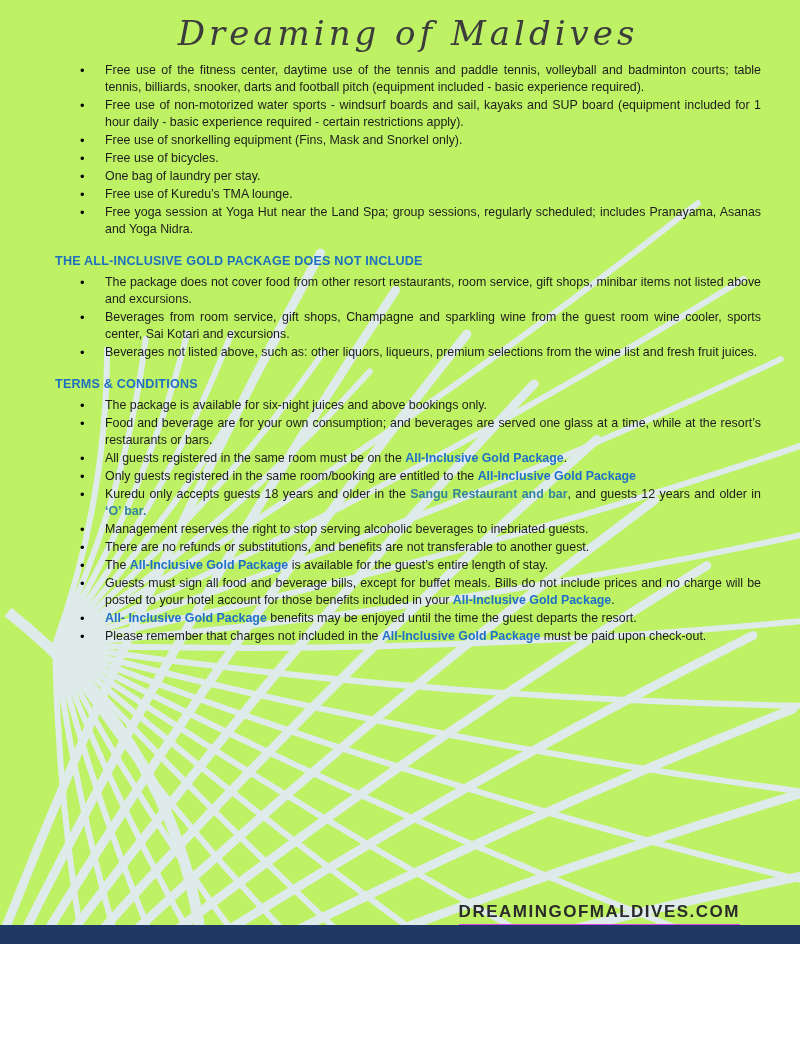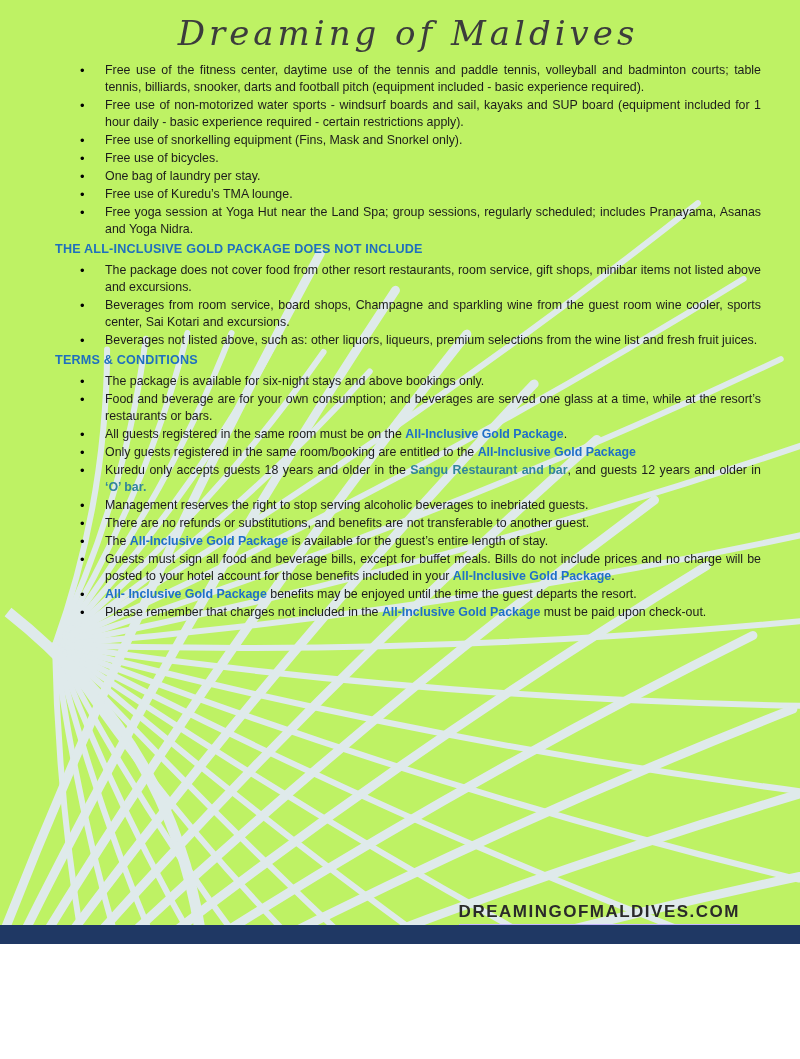--- a/index.html
+++ b/index.html
@@ -48,29 +48,29 @@
     font-size:13px;color:#000;
   }
   .bd{font-weight:400;}
   .blue{font-weight:700;color:var(--link-blue);}
   .teal{font-weight:700;color:var(--teal);}
   .sec-h{
     font-weight:700;
     color:var(--heading-blue);
     font-size:12.6px;
     letter-spacing:0.2px;
-    margin:4px 0 6px 0;
+    margin:16px 0 6px 0;
   }
   .site{
     position:absolute;z-index:2;
     top:902px;right:68px;
     font-size:17px;font-weight:700;
     letter-spacing:1.5px;
     color:#2a2a2a;
-    border-bottom:2px solid #c4b5fd;
+    border-bottom:2px solid #d946ef;
     padding-bottom:2px;
     cursor:pointer;
   }
   .version{
     position:absolute;z-index:2;
     top:973px;right:53px;
     font-size:16px;font-weight:700;color:#111;
   }
   .footer-bar{
     position:absolute;z-index:3;
@@ -134,26 +134,26 @@
         <li><span class="bd">Free use of snorkelling equipment (Fins, Mask and Snorkel only)</span><span>.</span></li>
         <li><span class="bd">Free use of bicycles</span><span>.</span></li>
         <li><span class="bd">One bag of laundry per stay.</span></li>
         <li><span class="bd">Free use of Kuredu’s TMA lounge</span><span>.</span></li>
         <li><span class="bd">Free yoga session at Yoga Hut near the Land Spa; </span><span>group sessions, regularly scheduled; includes Pranayama, Asanas and Yoga Nidra.</span></li>
       </ul>
     <div id="sections">
         <div class="sec-h">THE ALL-INCLUSIVE GOLD PACKAGE DOES NOT INCLUDE</div>
         <ul class="blist">
           <li><span>The package does not cover food from other resort restaurants, room service, gift shops, minibar items not listed above and excursions.</span></li>
-          <li><span>Beverages from room service, board shops, Champagne and sparkling wine from the guest room wine cooler, sports center, Sai Kotari and excursions.</span></li>
+          <li><span>Beverages from room service, gift shops, Champagne and sparkling wine from the guest room wine cooler, sports center, Sai Kotari and excursions.</span></li>
           <li><span>Beverages not listed above, such as: other liquors, liqueurs, premium selections from the wine list and fresh fruit juices.</span></li>
         </ul>
         <div class="sec-h">TERMS &amp; CONDITIONS</div>
         <ul class="blist">
-          <li><span>The package is available for six-night stays and above bookings only.</span></li>
+          <li><span>The package is available for six-night juices and above bookings only.</span></li>
           <li><span>Food and beverage are for your own consumption; and beverages are served one glass at a time, while at the resort’s restaurants or bars.</span></li>
           <li><span>All guests registered in the same room must be on the </span><span class="blue">All-Inclusive Gold Package</span><span>.</span></li>
           <li><span>Only guests registered in the same room/booking are entitled to the </span><span class="blue">All-Inclusive Gold Package</span></li>
           <li><span>Kuredu only accepts guests 18 years and older in the </span><span class="teal">Sangu Restaurant and bar</span><span>, and guests 12 years and older in </span><span class="teal">‘O’  bar.</span></li>
           <li><span>Management reserves the right to stop serving alcoholic beverages to inebriated guests.</span></li>
           <li><span>There are no refunds or substitutions, and benefits are not transferable to another guest.</span></li>
           <li><span>The </span><span class="blue">All-Inclusive Gold Package</span><span> is available for the guest’s entire length of stay.</span></li>
           <li><span>Guests must sign all food and beverage bills, except for buffet meals. Bills do not include prices and no charge will be posted to your hotel account for those benefits included in your </span><span class="blue">All-Inclusive Gold Package</span><span>.</span></li>
           <li><span class="blue">All- Inclusive Gold Package</span><span> benefits may be enjoyed until the time the guest departs the resort.</span></li>
           <li><span>Please remember that charges not included in the </span><span class="blue">All-Inclusive Gold Package</span><span> must be paid upon check-out.</span></li>

